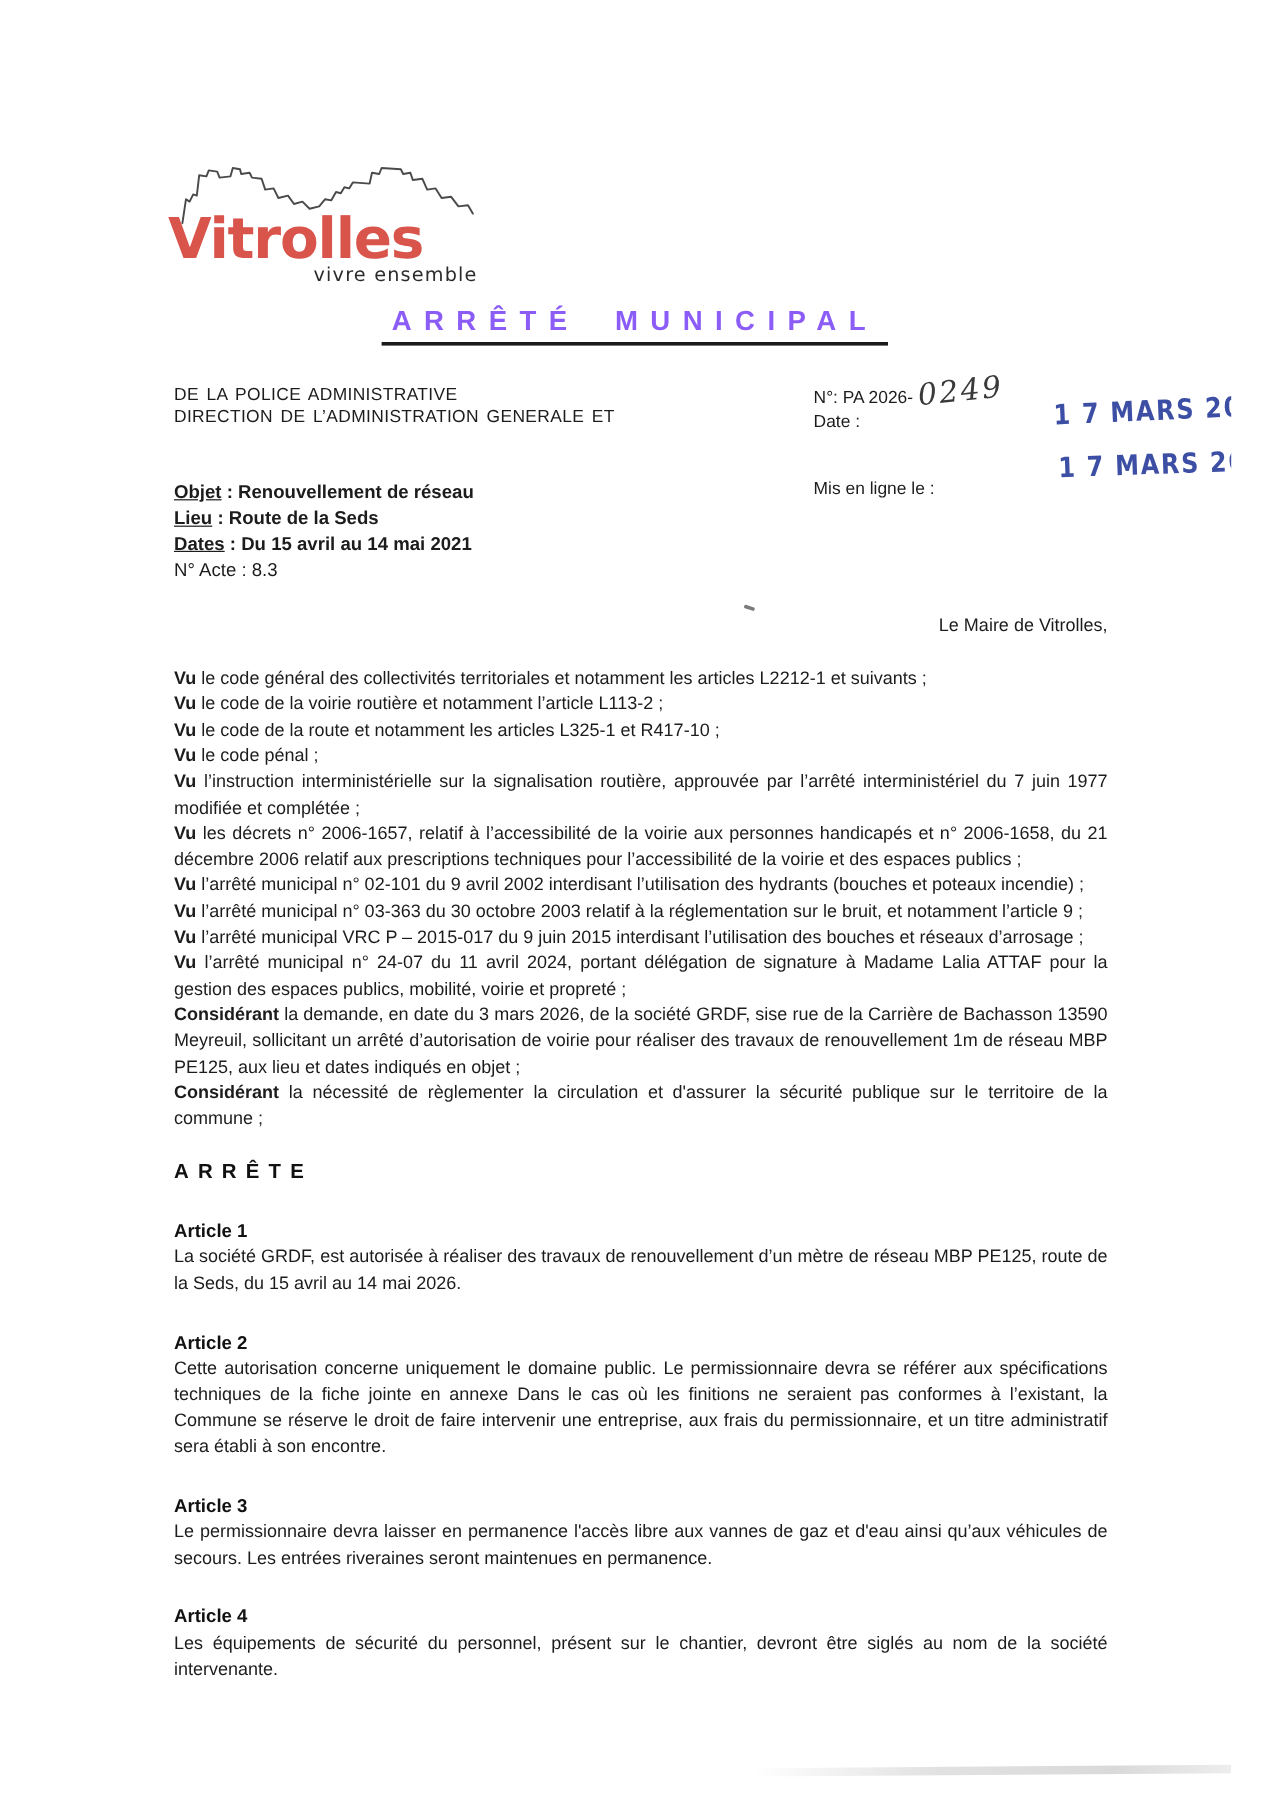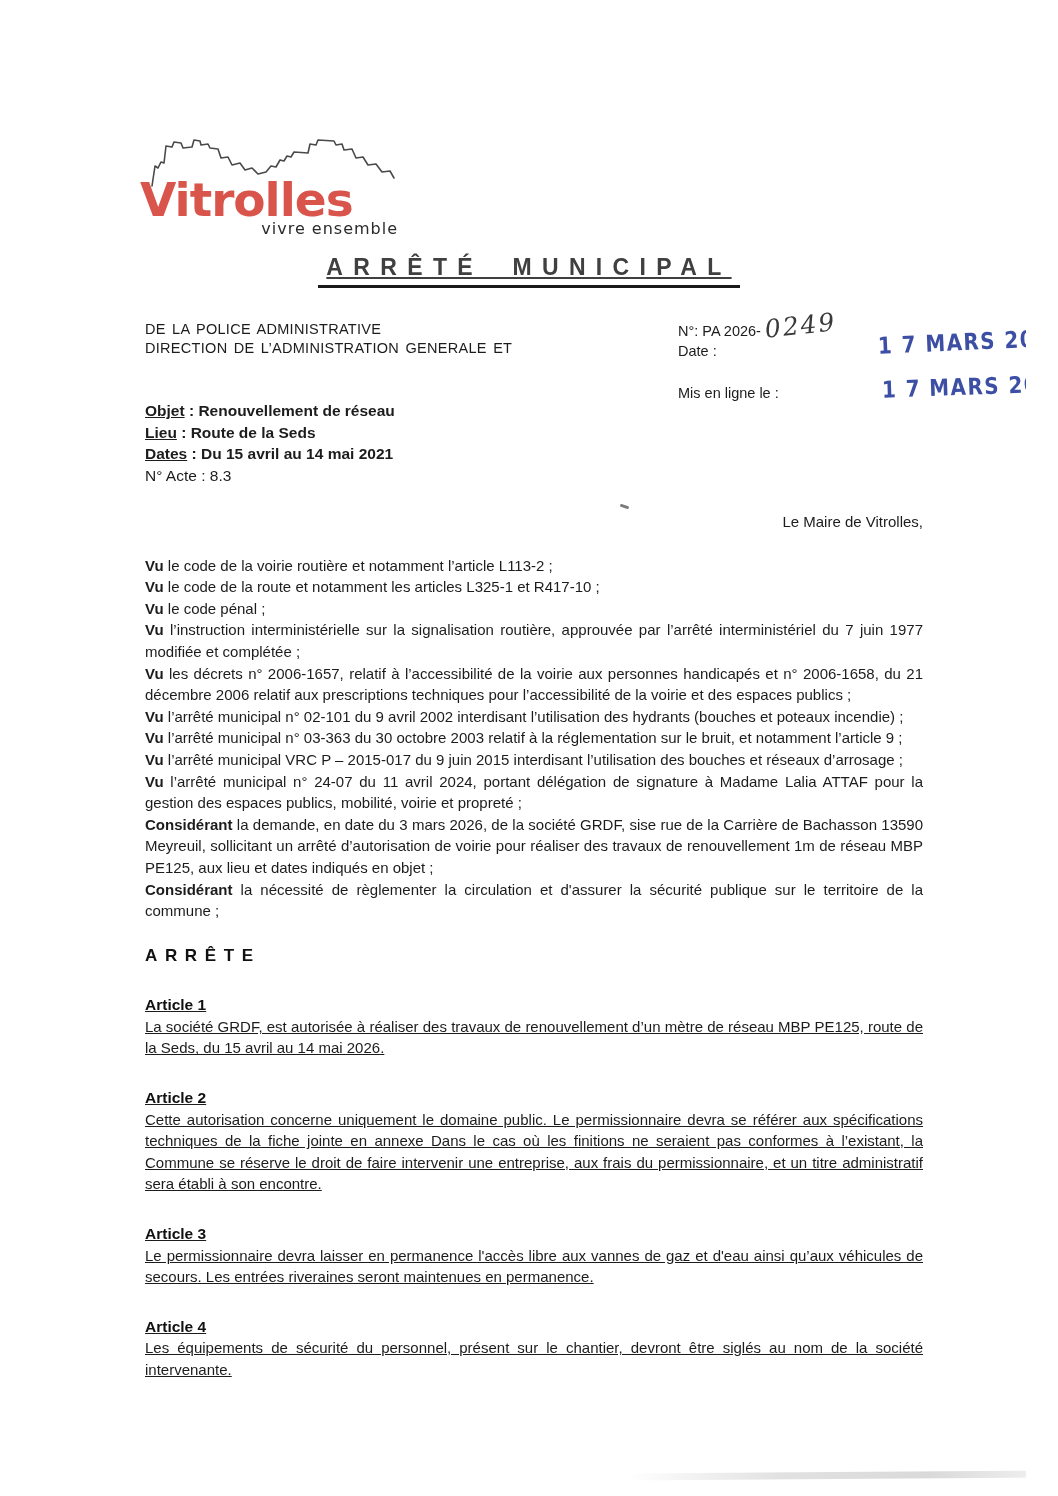--- a/index.html
+++ b/index.html
@@ -24,39 +24,38 @@
   .logo-tagline{
     font-family:"DejaVu Sans", sans-serif;
     font-size:16px;color:#2b2b2b;letter-spacing:1px;
     text-align:right;margin-top:-4px;padding-right:12px;
   }
 
   
   .title-row{position:absolute;left:0;top:254px;width:1058px;text-align:center;}
   .doc-title{
     display:inline-block;
-    font-size:23px;font-weight:bold;color:#404040;
+    font-size:23px;font-weight:bold;color:#8b5cf6;
     letter-spacing:0.45em;word-spacing:0.55em;
     border-bottom:3px solid #1a1a1a;
     padding:0 8px 4px 8px;
-    text-decoration:underline;
   }
 
   
   .hdr-left{position:absolute;left:145px;top:320px;font-size:14.5px;line-height:19px;letter-spacing:0.3px;word-spacing:2px;}
   .hdr-right{position:absolute;left:678px;top:318px;font-size:14.5px;line-height:20px;}
   .hdr-right .numero-line{white-space:nowrap;}
   .handwritten{
     display:inline-block;
     font-family:"DejaVu Serif", serif;font-style:italic;
     font-size:25px;color:#3a3a3a;
     transform:rotate(-6deg) translateY(-2px);
     letter-spacing:2px;
   }
-  .mis-en-ligne{margin-top:22px;}
+  .mis-en-ligne{margin-top:36px;}
 
   .stamp{
     position:absolute;
     font-family:"DejaVu Sans", sans-serif;
     font-weight:bold;font-size:21px;color:#3c4fa4;
     letter-spacing:1.5px;white-space:nowrap;
     transform-origin:left center;
   }
   .stamp-1{left:878px;top:334px;transform:rotate(-2.5deg) scale(0.95,1.1);}
   .stamp-2{left:882px;top:378px;transform:rotate(-2deg) scale(0.95,1.1);}
@@ -76,21 +75,21 @@
   
   .main{position:absolute;left:145px;top:511px;width:778px;font-size:15px;line-height:21.6px;}
   .salutation{margin:0 0 22px 0;text-align:right;}
   .recital{margin:0;text-align:justify;}
   .recital b{font-weight:bold;}
   .arrete-heading{
     text-align:left;font-weight:bold;font-size:17px;
     letter-spacing:0.45em;word-spacing:0.2em;
     margin:23px 0 27px 0;color:#111;
   }
-  .article{margin-top:28px;text-decoration:underline;}
+  .article{margin-top:28px;}
   .article:first-of-type{margin-top:0;}
   .article h3{margin:0;font-size:15.5px;font-weight:bold;color:#111;}
   .article p{margin:0;text-align:justify;}
 
   
   .scan-artifact{
     position:absolute;left:628px;top:1472px;width:430px;height:7px;
     background:linear-gradient(90deg, rgba(200,200,200,0) 0%, rgba(190,190,190,.45) 35%, rgba(180,180,180,.5) 70%, rgba(200,200,200,.2) 100%);
     transform:rotate(-0.4deg);
   }
@@ -140,20 +139,21 @@
       <span class="label">Dates</span><span> : Du 15 avril au 14 mai 2021</span>
     </div>
     <div class="acte">N° Acte : 8.3</div>
   </div>
 
   <div class="stray-mark"></div>
 
   <div class="main">
     <p class="salutation">Le Maire de Vitrolles,</p>
 
+    <p class="recital"><b>Vu</b><span> le code général des collectivités territoriales et notamment les articles L2212-1 et suivants ;</span></p>
     <p class="recital"><b>Vu</b><span> le code de la voirie routière et notamment l’article L113-2 ;</span></p>
     <p class="recital"><b>Vu</b><span> le code de la route et notamment les articles L325-1 et R417-10 ;</span></p>
     <p class="recital"><b>Vu</b><span> le code pénal ;</span></p>
     <p class="recital"><b>Vu</b><span> l’instruction interministérielle sur la signalisation routière, approuvée par l’arrêté interministériel du 7 juin 1977 modifiée et complétée ;</span></p>
     <p class="recital"><b>Vu</b><span> les décrets n° 2006-1657, relatif à l’accessibilité de la voirie aux personnes handicapés et n° 2006-1658, du 21 décembre 2006 relatif aux prescriptions techniques pour l’accessibilité de la voirie et des espaces publics ;</span></p>
     <p class="recital"><b>Vu</b><span> l’arrêté municipal n° 02-101 du 9 avril 2002 interdisant l’utilisation des hydrants (bouches et poteaux incendie) ;</span></p>
     <p class="recital"><b>Vu</b><span> l’arrêté municipal n° 03-363 du 30 octobre 2003 relatif à la réglementation sur le bruit, et notamment l’article 9 ;</span></p>
     <p class="recital"><b>Vu</b><span> l’arrêté municipal VRC P – 2015-017 du 9 juin 2015 interdisant l’utilisation des bouches et réseaux d’arrosage ;</span></p>
     <p class="recital"><b>Vu</b><span> l’arrêté municipal n° 24-07 du 11 avril 2024, portant délégation de signature à Madame Lalia ATTAF pour la gestion des espaces publics, mobilité, voirie et propreté ;</span></p>
     <p class="recital"><b>Considérant</b><span> la demande, en date du 3 mars 2026, de la société GRDF, sise rue de la Carrière de Bachasson 13590 Meyreuil, sollicitant un arrêté d’autorisation de voirie pour réaliser des travaux de renouvellement 1m de réseau MBP PE125, aux lieu et dates indiqués en objet ;</span></p>

